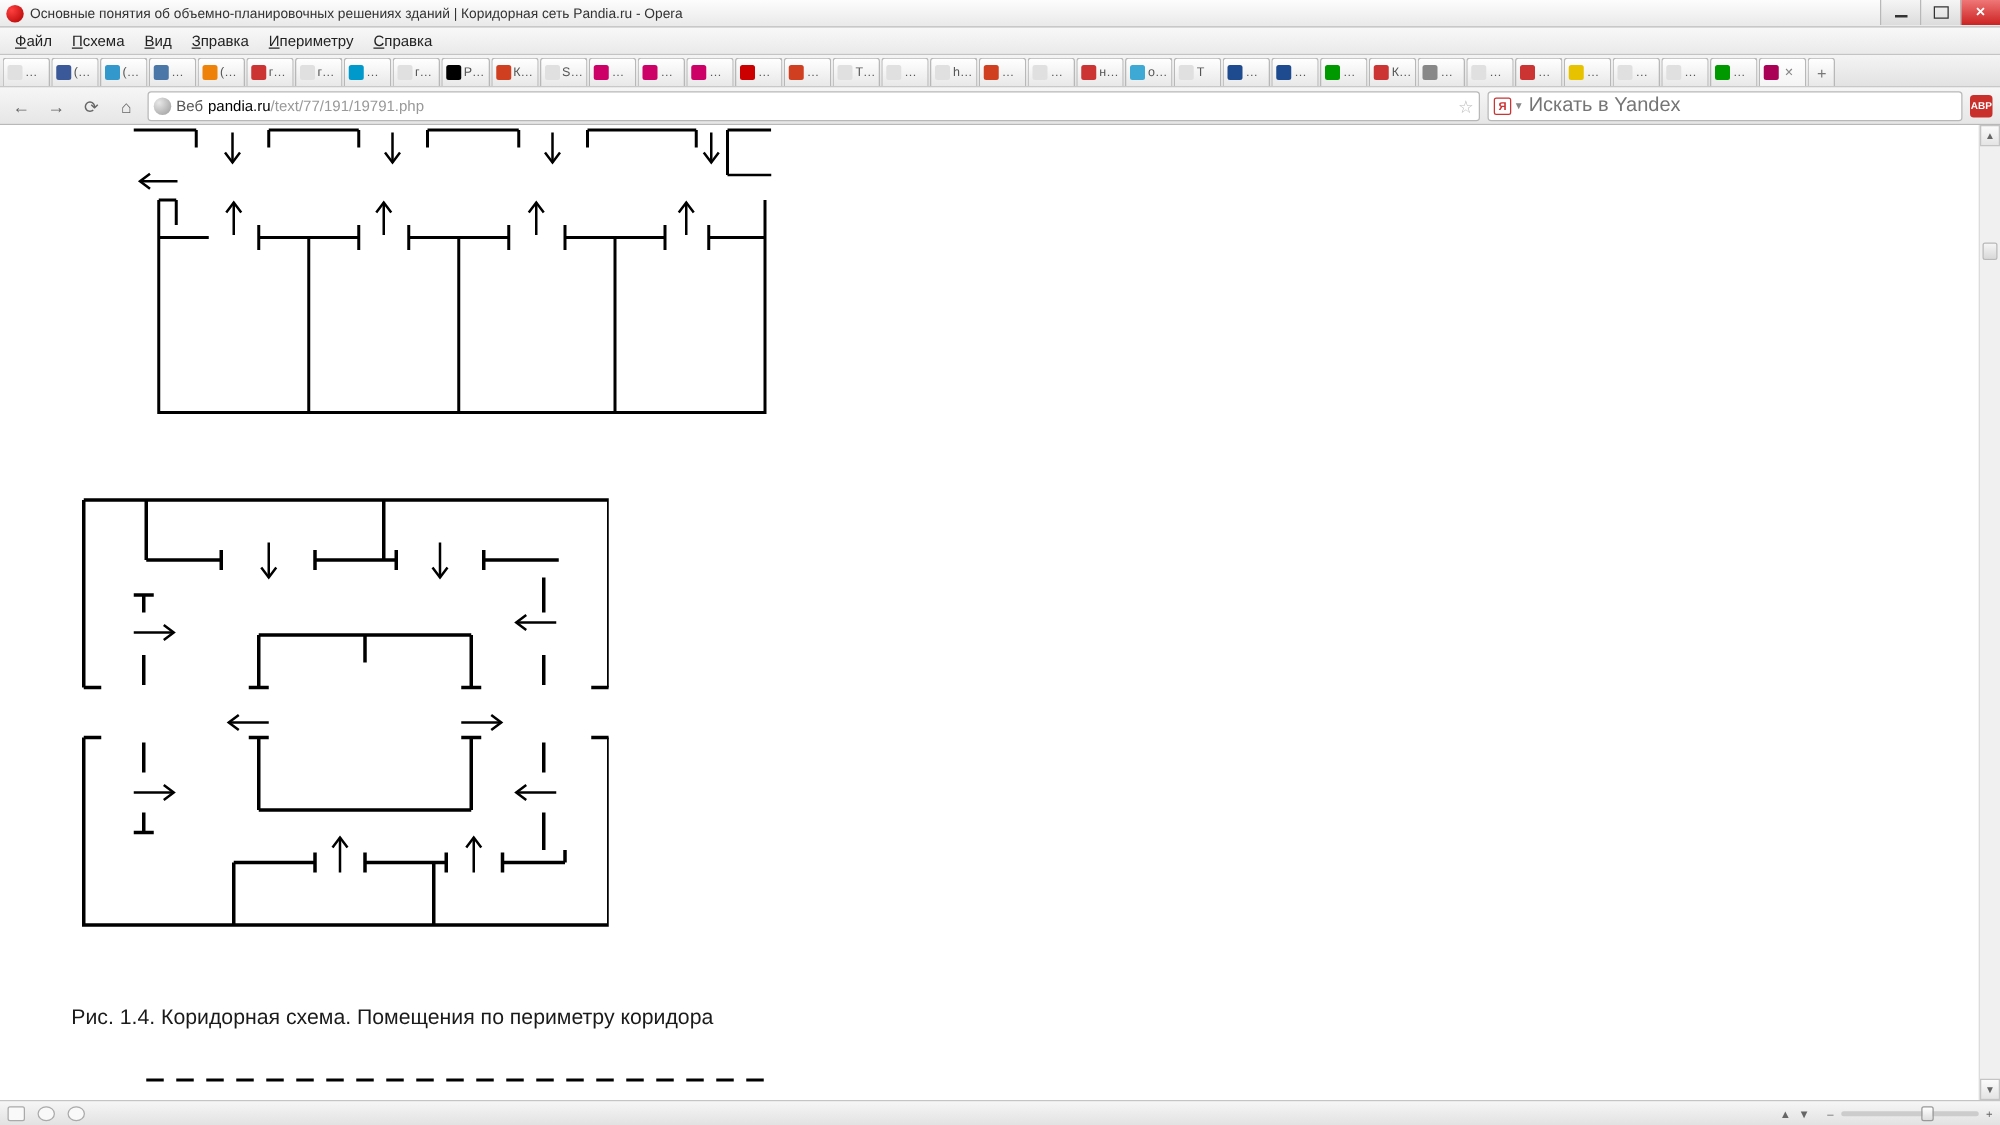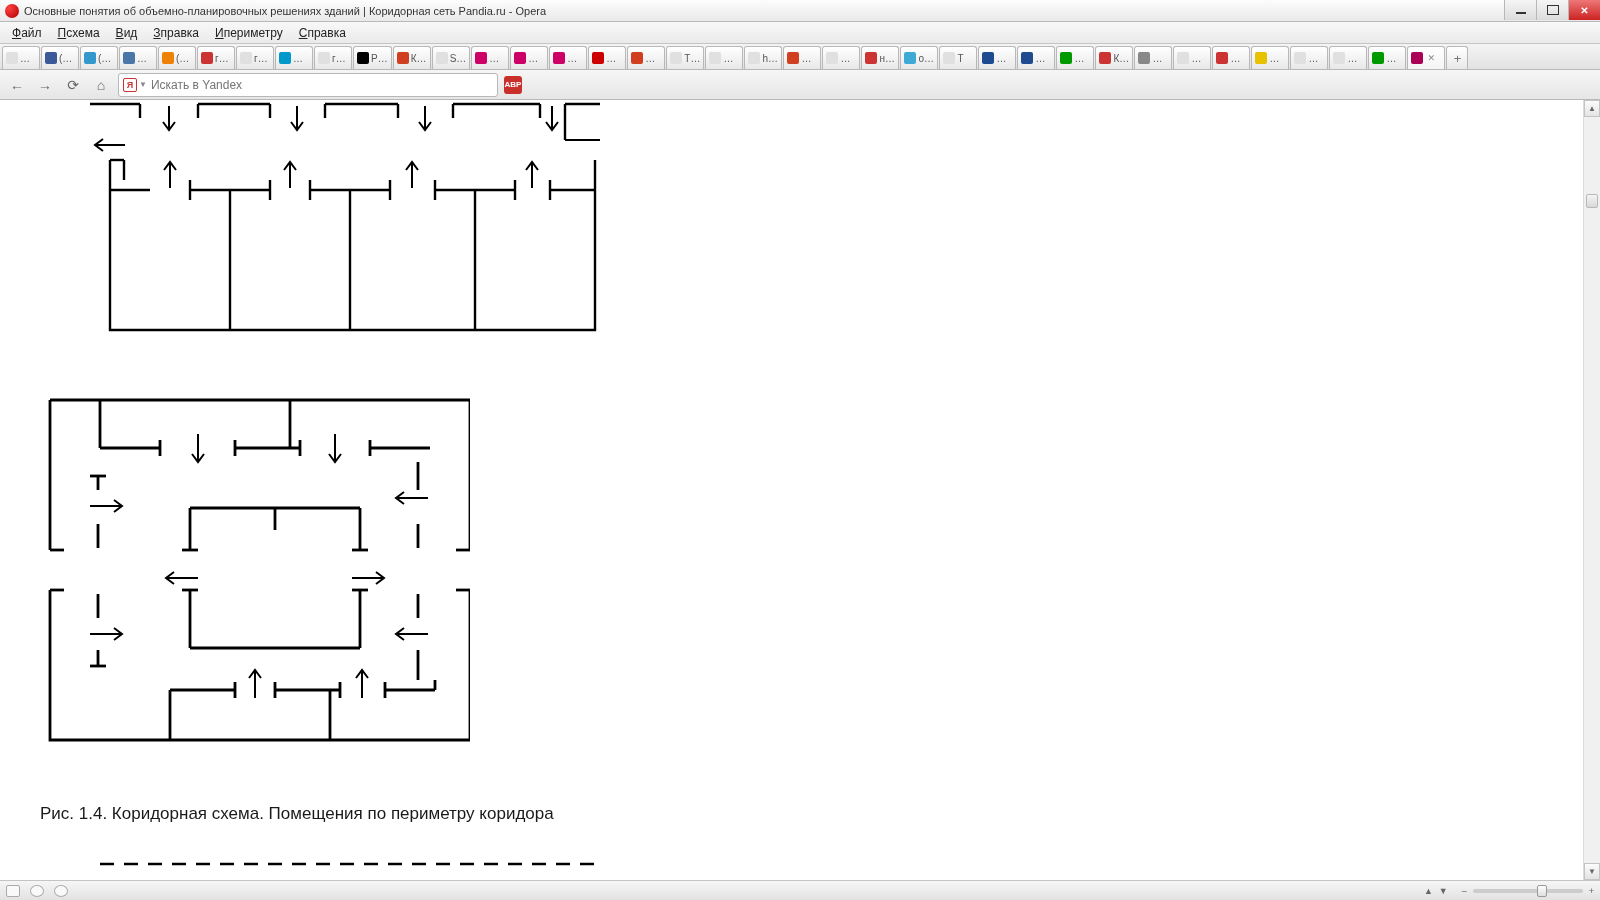--- a/index.html
+++ b/index.html
@@ -32,31 +32,31 @@
 .nav-btn { width:22px; height:22px; display:flex; align-items:center; justify-content:center; color:#666; font-size:14px; border-radius:3px; }
 .addr-wrap { flex:1; display:flex; align-items:center; height:24px; background:#fff; border:1px solid #b8b8b8; border-radius:3px; padding:0 4px; font-size:12px; }
 .addr-wrap .globe { width:14px; height:14px; border-radius:50%; background:radial-gradient(circle at 30% 30%, #e8e8e8, #999); margin-right:4px; flex-shrink:0; }
 .addr-wrap .proto { color:#555; margin-right:4px; }
 .addr-wrap .url-host { color:#000; }
 .addr-wrap .url-path { color:#999; }
 .addr-wrap .star { margin-left:auto; color:#bbb; font-size:14px; }
 .search-wrap { width:380px; display:flex; align-items:center; height:24px; background:#fff; border:1px solid #b8b8b8; border-radius:3px; padding:0 4px; font-size:12px; }
 .search-wrap .y-icon { width:14px; height:14px; border:1px solid #c33; border-radius:2px; color:#c33; font-size:9px; display:flex; align-items:center; justify-content:center; margin-right:2px; font-weight:bold;}
 .search-wrap .dd { color:#888; font-size:8px; margin-right:4px;}
-.search-wrap input { border:none; outline:none; flex:1; font-size:12px; color:#999; }
+.search-wrap input { border:none; outline:none; flex:1; font-size:16px; color:#999; }
 .abp { width:18px; height:18px; background:#c9302c; border-radius:3px; color:#fff; font-size:8px; font-weight:bold; display:flex; align-items:center; justify-content:center; }
 
 .content { position:relative; width:100%; height: calc(900px - 22px - 22px - 26px - 30px - 20px); overflow:hidden; background:#fff; }
 .vscroll { position:absolute; right:0; top:0; width:17px; height:100%; background:#f0f0f0; border-left:1px solid #dcdcdc; }
 .vscroll .arrow { height:17px; background:linear-gradient(#fbfbfb,#e4e4e4); border:1px solid #c4c4c4; display:flex; align-items:center; justify-content:center; font-size:8px; color:#666; }
 .vscroll .arrow.up { border-bottom:1px solid #c4c4c4;}
 .vscroll .arrow.dn { position:absolute; bottom:0; width:100%; border-top:1px solid #c4c4c4;}
 .vscroll .thumb { position:absolute; left:2px; right:2px; top:94px; height:14px; background:linear-gradient(#f5f5f5,#d8d8d8); border:1px solid #b8b8b8; border-radius:2px;}
 
-.page { padding: 0 40px; }
+.page { padding: 0 57px; }
 .caption { font-size: 17px; color:#1a1a1a; margin-top: 54px; font-family: Arial, sans-serif; }
 
 .statusbar { height:20px; background:linear-gradient(#f6f6f6,#e2e2e2); border-top:1px solid #c4c4c4; display:flex; align-items:center; padding:0 6px; gap:10px; font-size:11px; color:#666; }
 .statusbar .sb-icon { width:14px; height:12px; border:1px solid #aaa; border-radius:2px; background:#f9f9f9; }
 .statusbar .zoom { margin-left:auto; display:flex; align-items:center; gap:6px; }
 .zoom .arrow { font-size:9px; color:#666;}
 .zoom .track { width:110px; height:4px; background:#ccc; border-radius:2px; position:relative; }
 .zoom .knob { position:absolute; left:58%; top:-4px; width:10px; height:12px; background:linear-gradient(#fff,#ddd); border:1px solid #999; border-radius:2px;}
 
 svg.plan { display:block; }
@@ -234,20 +234,27 @@
       <span class="close-x">✕</span>
     </div>
     <div class="tab newtab"></div>
   </div>
 
 <div class="navbar">
   <div class="nav-btn">←</div>
   <div class="nav-btn">→</div>
   <div class="nav-btn">⟳</div>
   <div class="nav-btn">⌂</div>
+  <div class="addr-wrap">
+    <span class="globe"></span>
+    <span class="proto">Веб</span>
+    <span class="url-host">pandia.ru</span>
+      <span class="url-path">/text/77/191/19791.php</span>
+    <span class="star">☆</span>
+  </div>
   <div class="search-wrap">
     <span class="y-icon">Я</span>
     <span class="dd">▼</span>
     <input placeholder="Искать в Yandex" style="">
   </div>
   <div class="abp">ABP</div>
 </div>
 
 <div class="content">
   <div class="vscroll">

